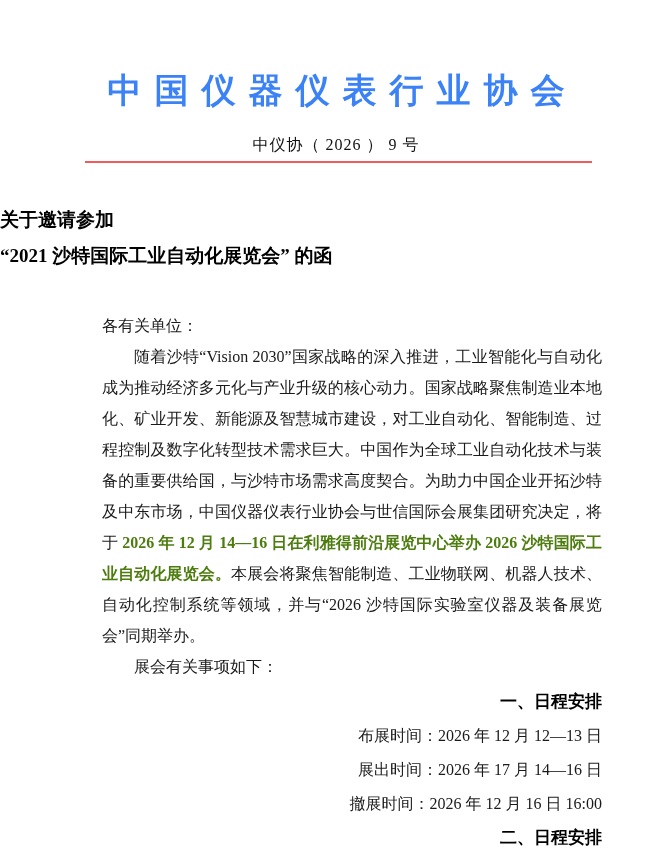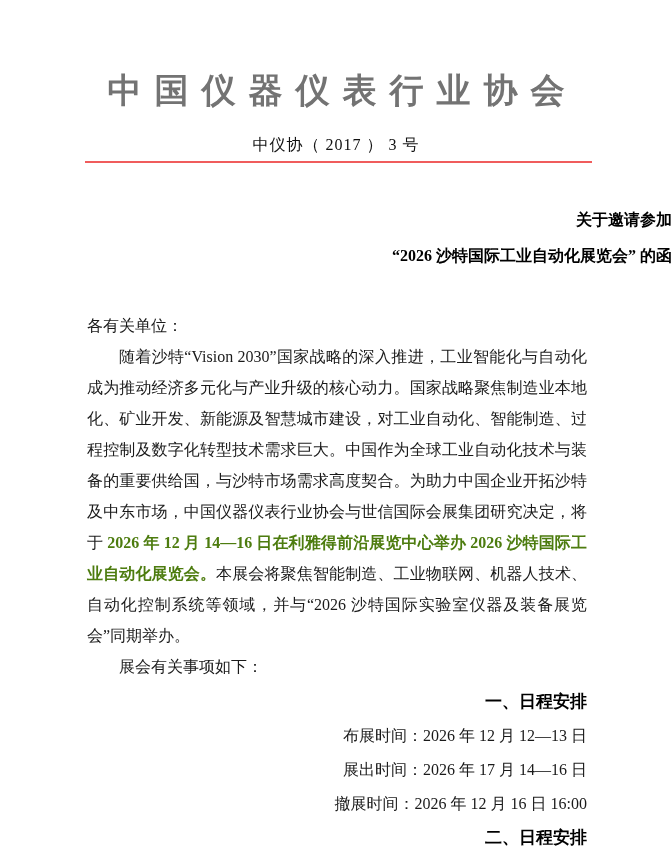--- a/index.html
+++ b/index.html
@@ -13,21 +13,21 @@
     overflow: hidden;
     font-family: "Liberation Serif", "DejaVu Serif", serif;
     color: #1a1a1a;
   }
   .org-name {
     position: absolute;
     top: 70px; left: 0; right: 0;
     text-align: center;
     font-size: 34px;
     font-weight: 700;
-    color: #737373;
+    color: #3b82f6;
     letter-spacing: 13px;
     padding-left: 13px; 
     line-height: 42px;
     font-family: "Liberation Serif", "DejaVu Serif", serif;
     white-space: nowrap;
   }
   .doc-number {
     position: absolute;
     top: 134px; left: 0; right: 0;
     text-align: center;
@@ -40,31 +40,31 @@
     position: absolute;
     top: 161px;
     left: 85px;
     width: 507px;
     height: 2px;
     background: #f05c5c;
   }
   .doc-title {
     position: absolute;
     top: 202px; left: 0; right: 0;
-    text-align: right;
+    text-align: left;
     font-weight: 700;
-    font-size: 16px;
+    font-size: 19px;
     line-height: 36px;
     color: #000;
     font-family: "Liberation Serif", "DejaVu Serif", serif;
   }
   .content {
     position: absolute;
     top: 310px;
-    left: 87px;
+    left: 102px;
     width: 500px;
     font-size: 16px;
     line-height: 31px;
     text-align: justify;
     color: #1a1a1a;
   }
   .content p.indent { text-indent: 32px; }
   .content .bold-seg { font-weight: 700; color: #4d7c0f; }
   .sections {
     margin-top: 3px;
@@ -80,27 +80,27 @@
   .schedule-items { margin-left: 36px; }
   .schedule-item { line-height: 34px; margin-left: 32px; }
 </style>
 </head>
 <body>
 
 <div class="page">
 
   <div class="org-name">中国仪器仪表行业协会</div>
 
-  <div class="doc-number">中仪协（ 2017 ） 3 号</div>
+  <div class="doc-number">中仪协（ 2026 ） 9 号</div>
 
   <div class="red-divider"></div>
 
   <div class="doc-title">
     <div>关于邀请参加</div>
-    <div>“2026 沙特国际工业自动化展览会” 的函</div>
+    <div>“2021 沙特国际工业自动化展览会” 的函</div>
   </div>
 
   <div class="content">
 
     <p class="salutation">各有关单位：</p>
 
     <p class="indent"><span>随着沙特“Vision 2030”国家战略的深入推进，工业智能化与自动化成为推动经济多元化与产业升级的核心动力。国家战略聚焦制造业本地化、矿业开发、新能源及智慧城市建设，对工业自动化、智能制造、过程控制及数字化转型技术需求巨大。中国作为全球工业自动化技术与装备的重要供给国，与沙特市场需求高度契合。为助力中国企业开拓沙特及中东市场，中国仪器仪表行业协会与世信国际会展集团研究决定，将于 </span><span class="bold-seg">2026 年 12 月 14—16 日在利雅得前沿展览中心举办 2026 沙特国际工业自动化展览会。</span><span>本展会将聚焦智能制造、工业物联网、机器人技术、自动化控制系统等领域，并与“2026 沙特国际实验室仪器及装备展览会”同期举办。</span></p>
 
     <p class="indent">展会有关事项如下：</p>
 

